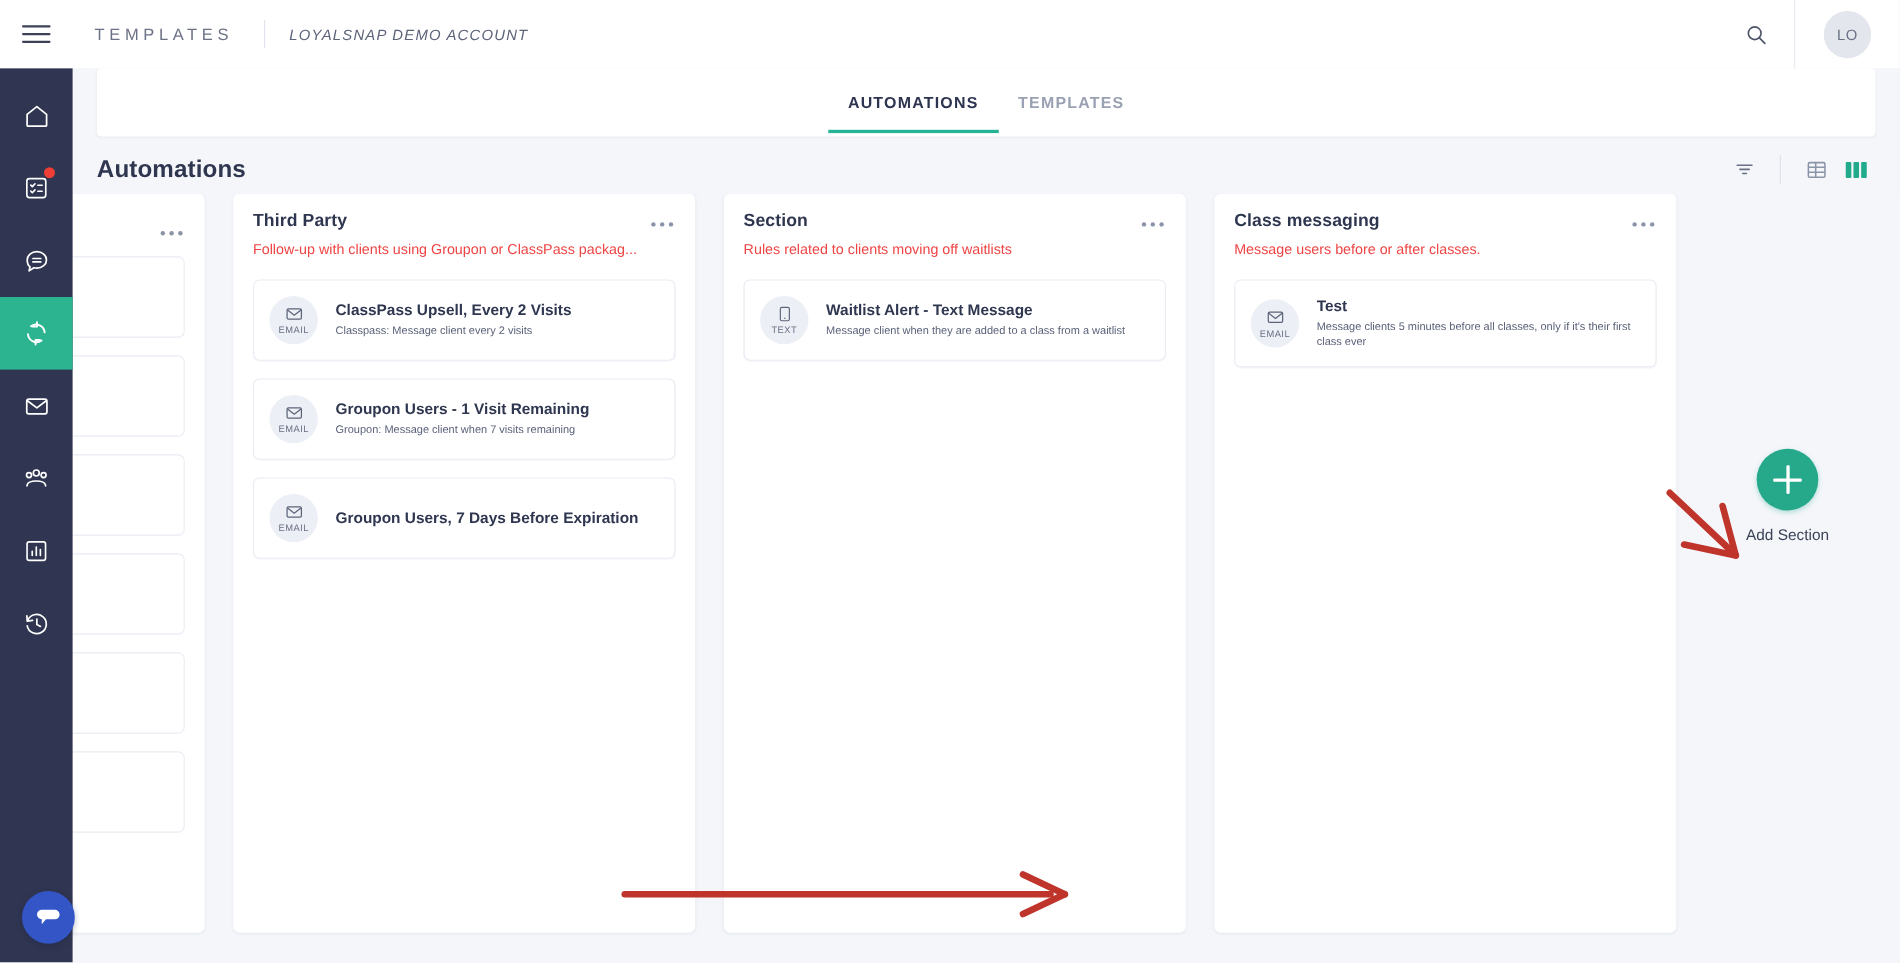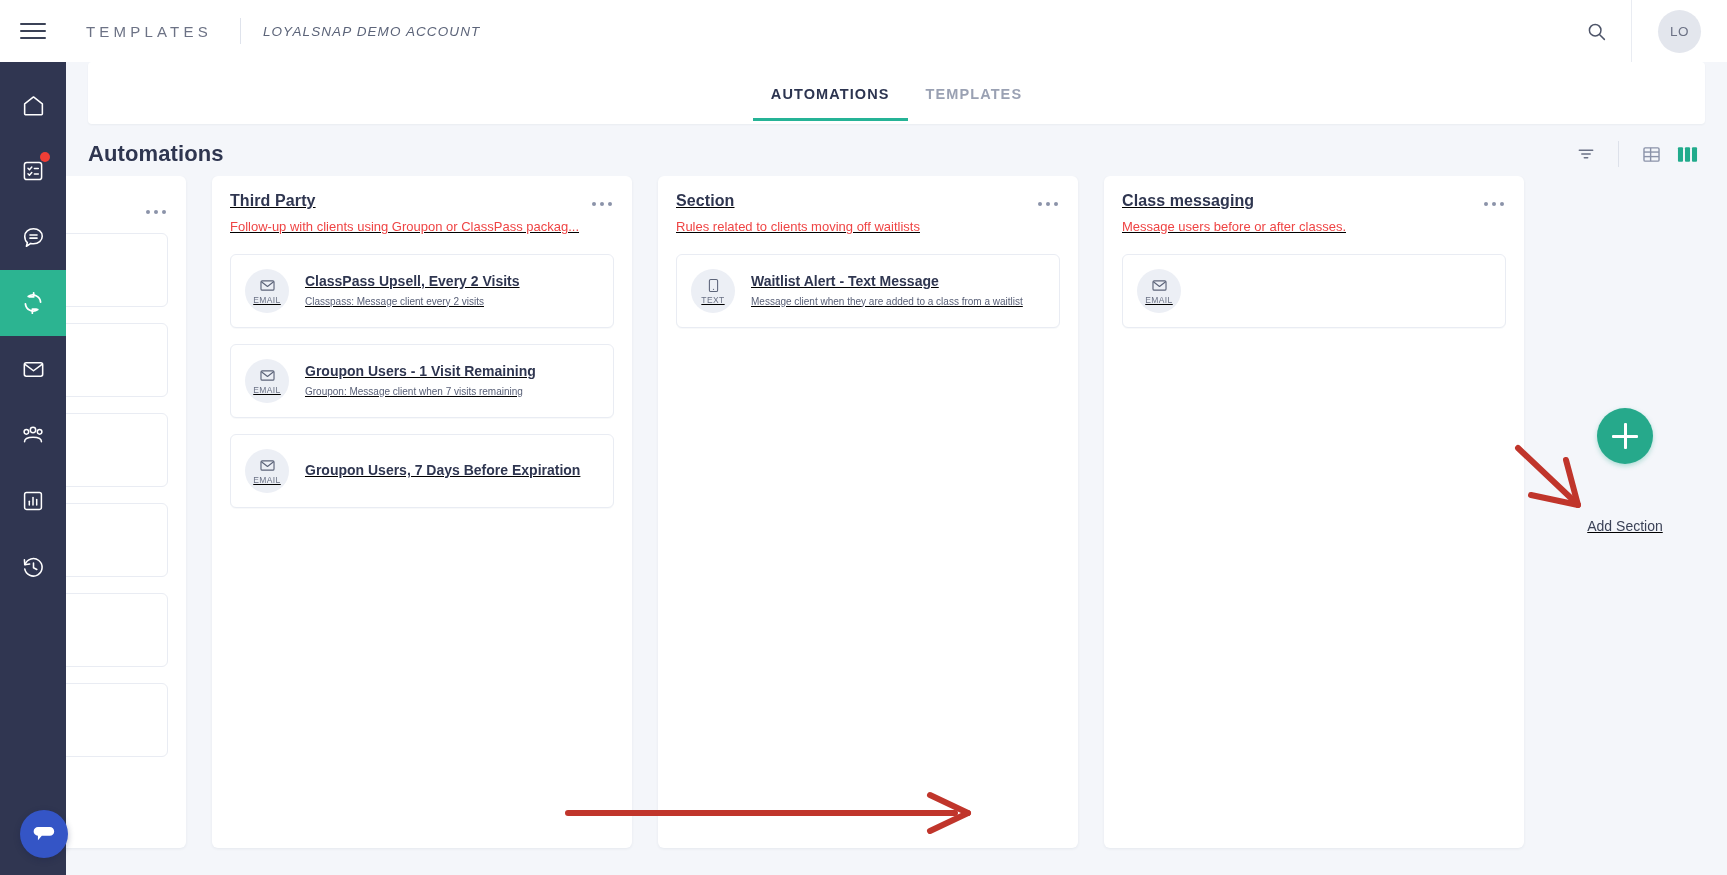--- a/index.html
+++ b/index.html
@@ -103,21 +103,21 @@
   .tool-divider { width:1px; height: 26px; background: #dde1ea; margin: 0 14px; }
 
   
   .board {
     position: absolute; top: 176px; left: 66px; right: 0; bottom: 0;
     overflow: hidden;
     background: #f4f6fa;
   }
   .board-inner {
     display: flex; align-items: flex-start;
-    padding: 0 0 0 0; height: 100%; text-decoration: underline;
+    padding: 0 0 0 0; height: 100%;
   }
   .column {
     background: #ffffff;
     border-radius: 6px;
     box-shadow: 0 1px 3px rgba(46,56,90,.07);
     margin-right: 26px;
     padding: 16px 18px 18px;
     flex: 0 0 auto;
     width: 420px;
     height: 672px;
@@ -166,21 +166,20 @@
   }
   .ghost-sub { font-size: 13.5px; color: #4a5166; margin-top: 8px; }
 
   
   .add-section {
     flex: 0 0 auto;
     width: 150px;
     display: flex; flex-direction: column; align-items: center;
     margin-top: 232px;
     cursor: pointer;
-    gap: 40px;
   }
   .add-fab {
     width: 56px; height: 56px; border-radius: 50%;
     background: #26a98b;
     display:flex; align-items:center; justify-content:center;
     box-shadow: 0 2px 5px rgba(38,169,139,.35);
   }
   .add-fab .plus-h, .add-fab .plus-v { position: absolute; background: #fff; border-radius: 1px; }
   .add-fab .inner { position: relative; width: 26px; height: 26px; }
   .add-fab .plus-h { left: 0; top: 12px; width: 26px; height: 2.6px; }
@@ -447,20 +446,24 @@
           </div>
         </div>
         <div class="rule-list">
           <div class="rule-card">
             <div class="rule-icon">
               <svg width="17" height="17" viewBox="0 0 24 24" fill="none" stroke="#5c6479" stroke-width="1.6" stroke-linejoin="round">
                 <rect x="2.8" y="5.4" width="18.4" height="13.2" rx="1.8"></rect>
                 <polyline points="3.4,6.8 12,13.4 20.6,6.8"></polyline>
               </svg>
               <span class="lbl">EMAIL</span>
+            </div>
+            <div class="rule-body">
+              <div class="rule-title">Test</div>
+              <div class="rule-desc">Message clients 5 minutes before all classes, only if it's their first class ever</div>
             </div>
           </div>
         </div>
       </div>
 
       <div class="add-section">
         <div class="add-fab">
           <span class="inner">
             <span class="plus-h"></span>
             <span class="plus-v"></span>

